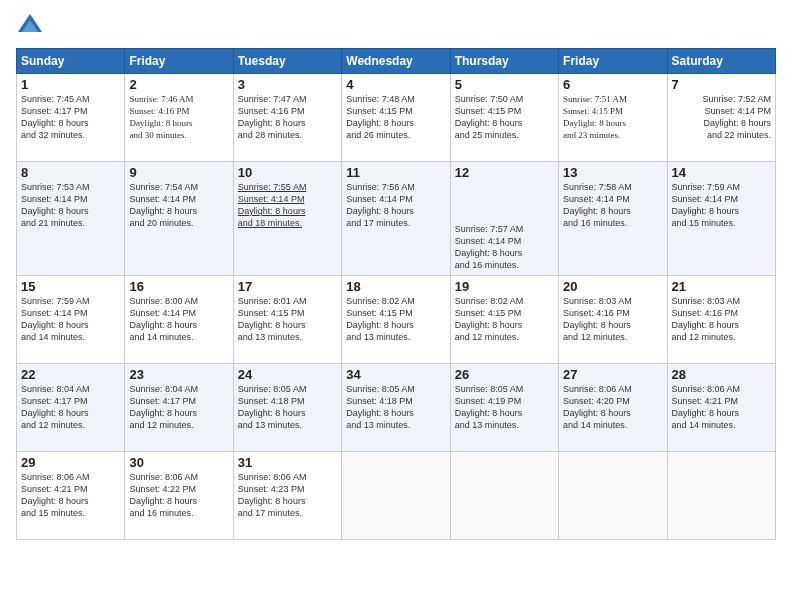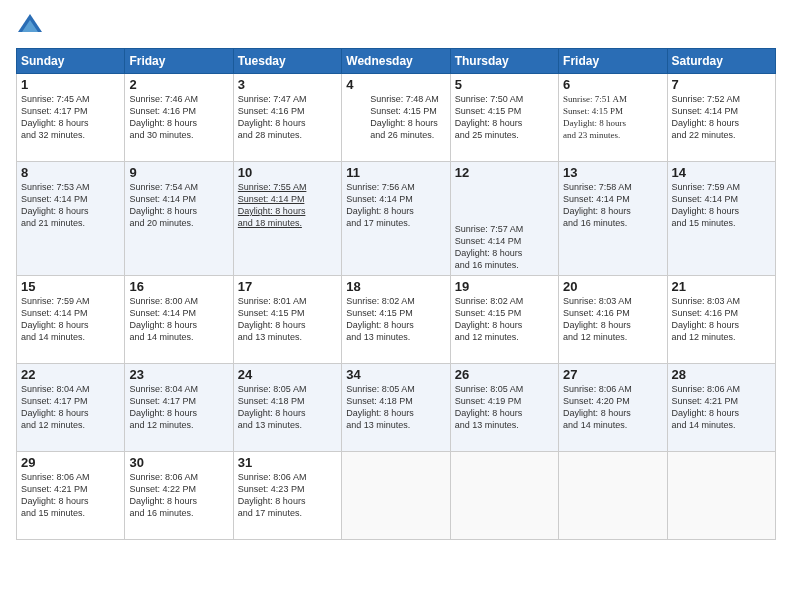--- a/index.html
+++ b/index.html
@@ -140,56 +140,56 @@
     <tr>
           <td>
             <span class="day-num">1</span>
             <div class="day-info" style="white-space: pre-line;">Sunrise: 7:45 AM
 Sunset: 4:17 PM
 Daylight: 8 hours
 and 32 minutes.</div>
           </td>
           <td>
             <span class="day-num">2</span>
-            <div class="day-info" style="white-space: pre-line;">Sunrise: 7:46 AM
+            <div class="day-info" style="white-space: pre-line; font-family: Liberation Serif, serif;">Sunrise: 7:46 AM
 Sunset: 4:16 PM
 Daylight: 8 hours
 and 30 minutes.</div>
           </td>
           <td>
             <span class="day-num">3</span>
             <div class="day-info" style="white-space: pre-line;">Sunrise: 7:47 AM
 Sunset: 4:16 PM
 Daylight: 8 hours
 and 28 minutes.</div>
           </td>
           <td>
             <span class="day-num">4</span>
-            <div class="day-info" style="white-space: pre-line; margin-left: 24px;">Sunrise: 7:48 AM
+            <div class="day-info" style="white-space: pre-line;">Sunrise: 7:48 AM
 Sunset: 4:15 PM
 Daylight: 8 hours
 and 26 minutes.</div>
           </td>
           <td>
             <span class="day-num">5</span>
             <div class="day-info" style="white-space: pre-line;">Sunrise: 7:50 AM
 Sunset: 4:15 PM
 Daylight: 8 hours
 and 25 minutes.</div>
           </td>
           <td>
             <span class="day-num">6</span>
             <div class="day-info" style="white-space: pre-line; font-family: Liberation Serif, serif;">Sunrise: 7:51 AM
 Sunset: 4:15 PM
 Daylight: 8 hours
 and 23 minutes.</div>
           </td>
           <td>
             <span class="day-num">7</span>
-            <div class="day-info" style="white-space: pre-line;">Sunrise: 7:52 AM
+            <div class="day-info" style="white-space: pre-line; text-align: right;">Sunrise: 7:52 AM
 Sunset: 4:14 PM
 Daylight: 8 hours
 and 22 minutes.</div>
           </td>
         </tr>
         <tr>
           <td>
             <span class="day-num">8</span>
             <div class="day-info" style="white-space: pre-line;">Sunrise: 7:53 AM
 Sunset: 4:14 PM

